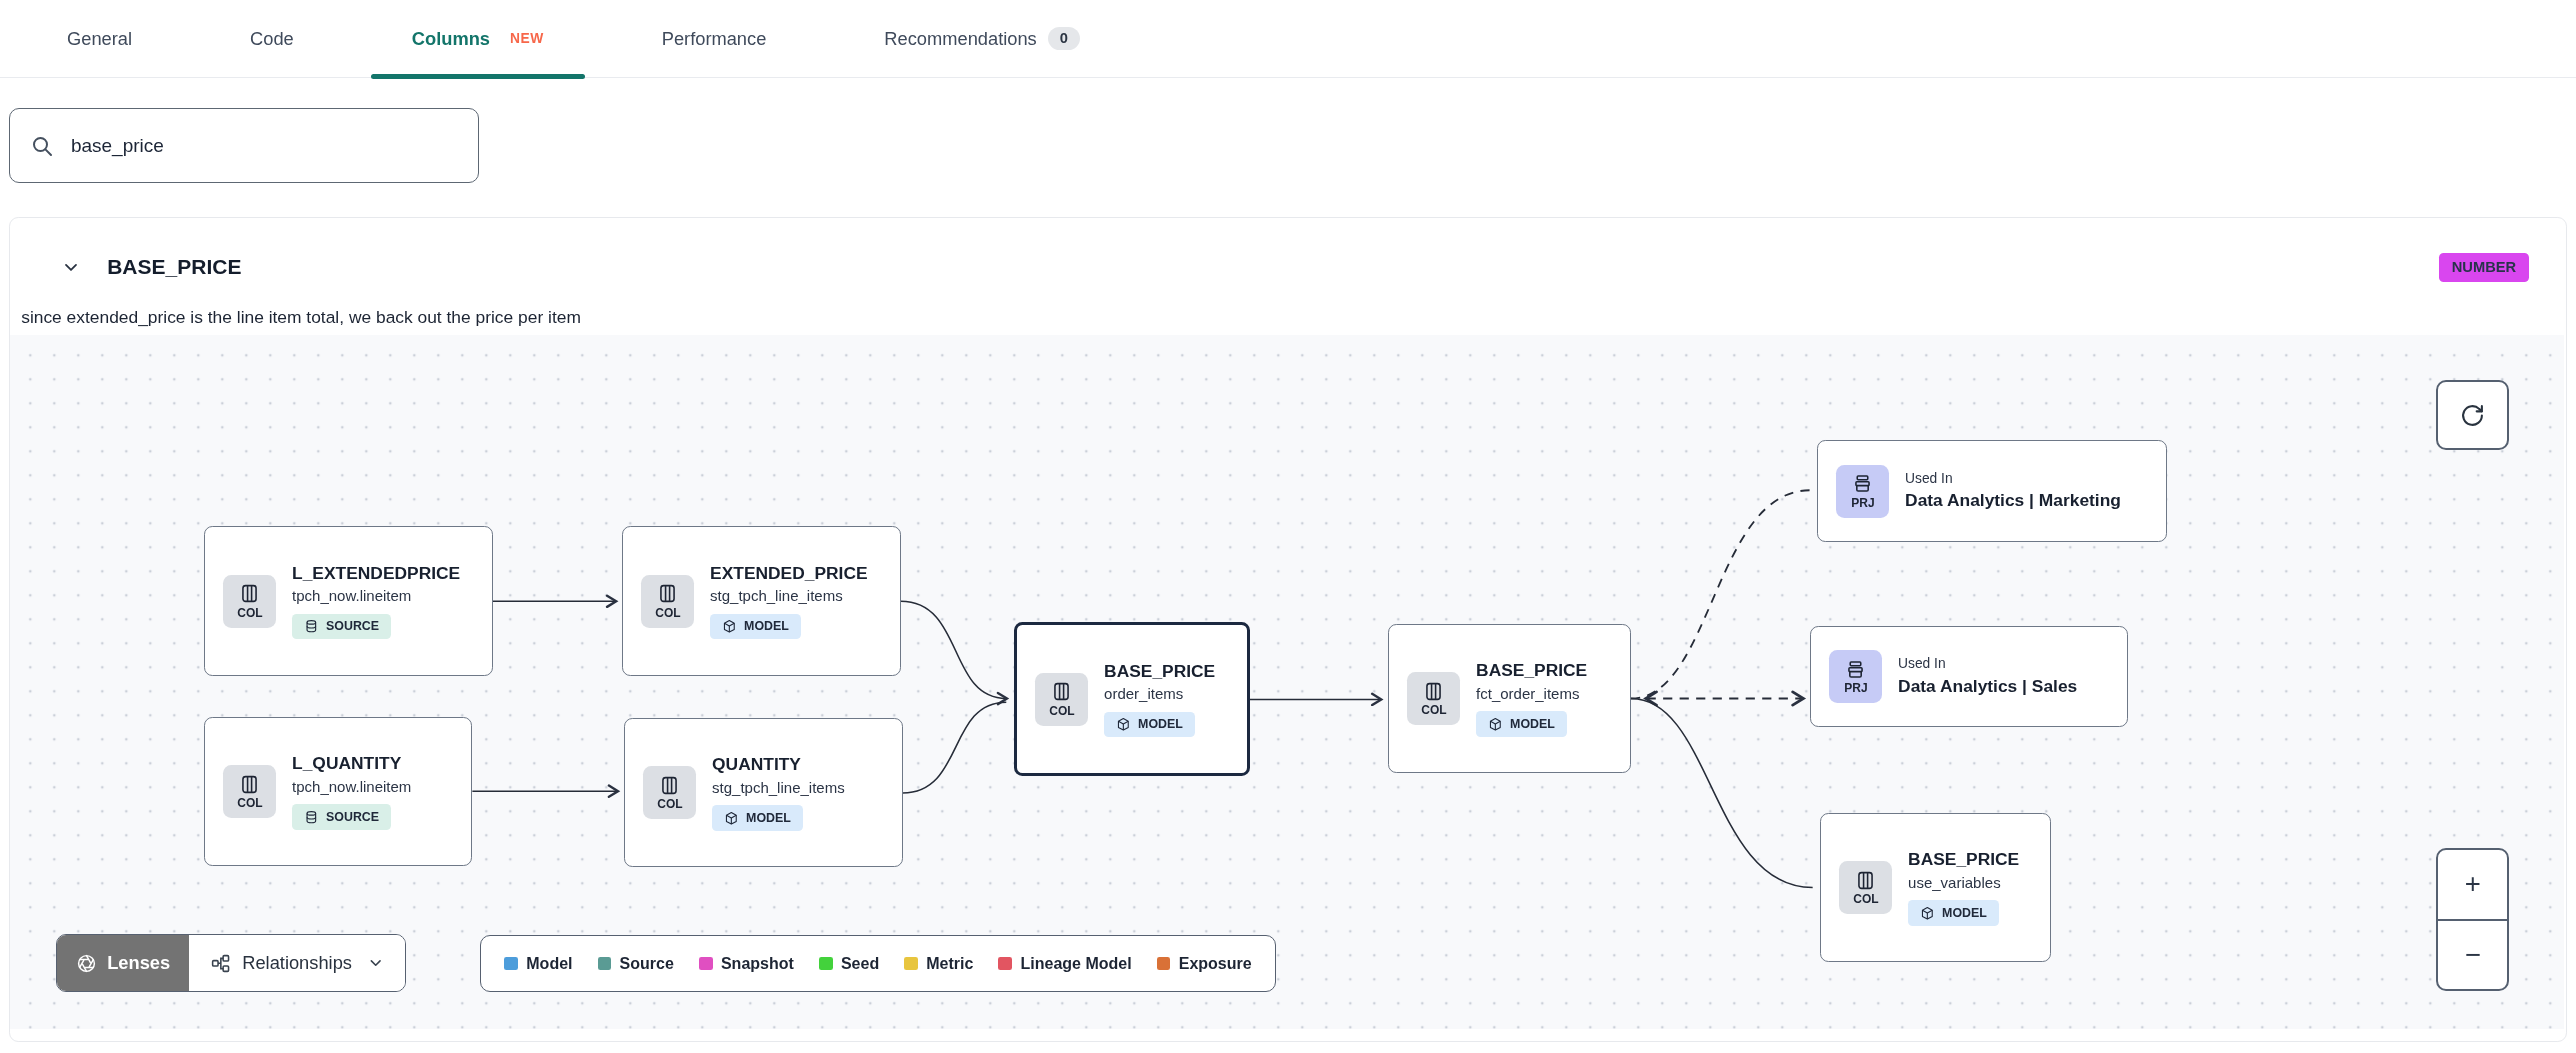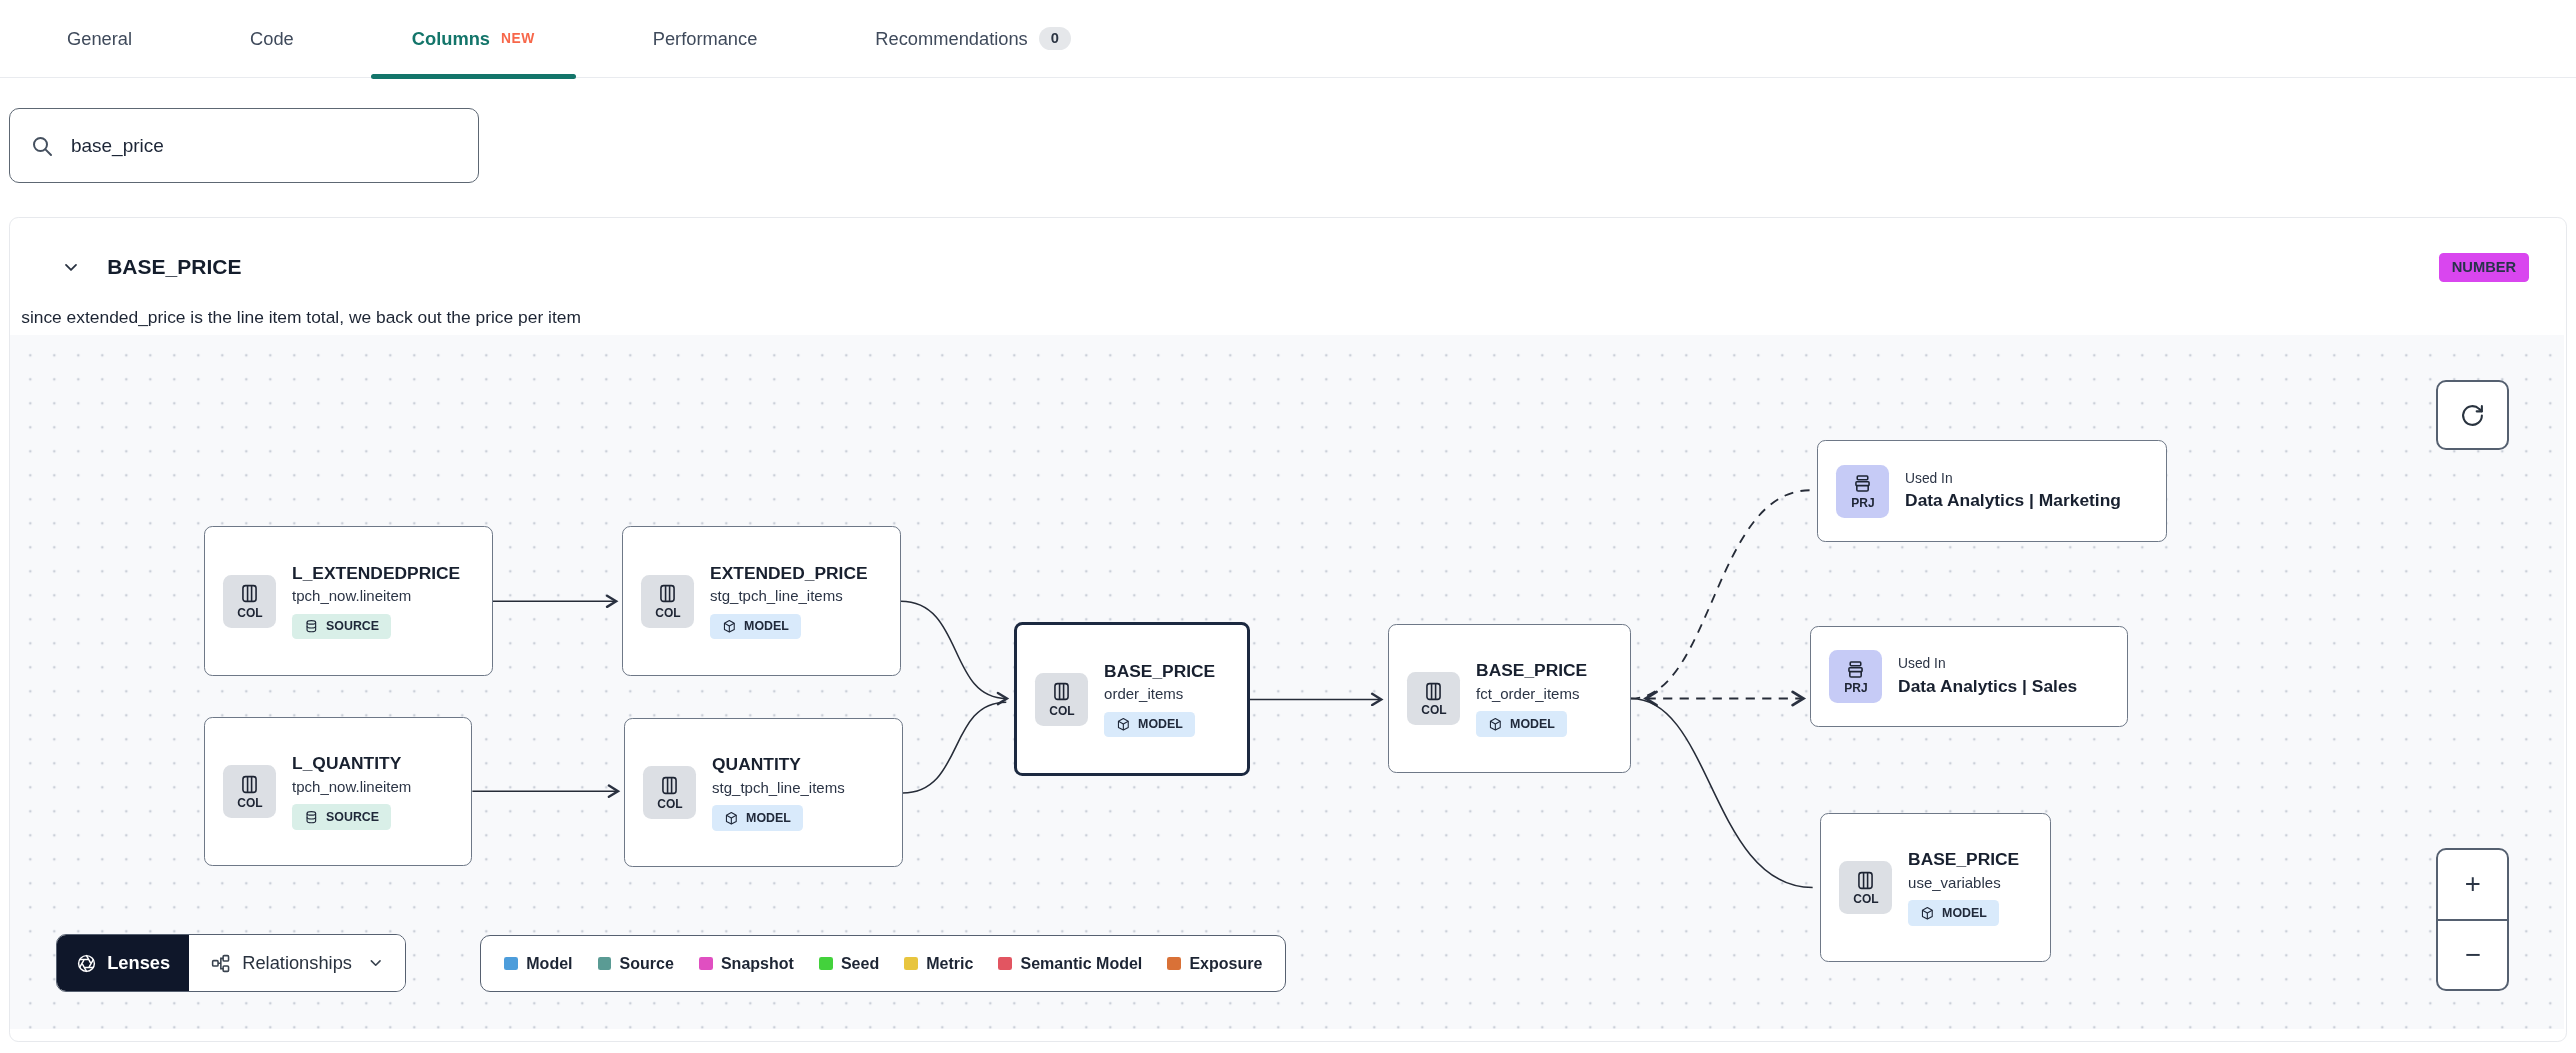--- a/index.html
+++ b/index.html
@@ -4,21 +4,21 @@
 <style>
   html,body{margin:0;padding:0;}
   body{width:2576px;height:1053px;background:#fff;font-family:"Liberation Sans",sans-serif;color:#1e2838;overflow:hidden;}
   .page{position:relative;width:2576px;height:1053px;}
 
   
   .tabbar{position:absolute;top:0;left:0;right:0;height:77px;border-bottom:1.8px solid #e9ebef;display:flex;align-items:center;padding-left:26px;gap:36px;}
   .tab{position:relative;height:100%;display:flex;align-items:center;padding:0 41px;font-size:18.3px;color:#3f4a5b;cursor:pointer;}
   .tab.active{color:#13756a;font-weight:700;}
   .tab.active::after{content:"";position:absolute;left:0;right:0;bottom:-1.8px;height:4.6px;background:#13756a;border-radius:2.8px;}
-  .tab .newbadge{margin-left:11px;font-size:13.8px;font-weight:700;color:#f7674a;letter-spacing:0.5px;}
+  .tab .newbadge{margin-left:20px;font-size:13.8px;font-weight:700;color:#f7674a;letter-spacing:0.5px;}
   .tab .countbadge{margin-left:11px;background:#e5e7ea;color:#2c3543;font-size:14.7px;font-weight:600;border-radius:916px;padding:4.6px 12px;line-height:1;}
 
   
   .search{position:absolute;left:9.2px;top:108px;width:470px;height:75px;border:1.8px solid #5d6773;border-radius:10px;display:flex;align-items:center;padding:0 20px;gap:14.7px;background:#fff;box-sizing:border-box;}
   .search svg{width:24px;height:24px;color:#45505f;flex:none;}
   .search input{border:none;outline:none;background:transparent;font-family:inherit;font-size:19px;color:#1c2536;flex:1;}
 
   
   .panel{position:absolute;left:9.2px;top:217px;width:2558px;height:825px;border:1.8px solid #e7e9ed;border-radius:9.2px;background:#fff;box-sizing:border-box;}
   .panel-head{position:absolute;top:20px;left:51px;right:37px;display:flex;align-items:center;}
@@ -53,21 +53,21 @@
   .btn-full svg{width:22px;height:22px;color:#2b3545;}
   .btn-refresh{position:absolute;left:2426px;top:45px;width:73px;height:70px;background:#fff;border:2.3px solid #556070;border-radius:10px;display:flex;align-items:center;justify-content:center;cursor:pointer;box-sizing:border-box;}
   .btn-refresh svg{width:25px;height:25px;color:#29333f;}
 
   .zoomctl{position:absolute;left:2426px;top:513px;width:73px;height:143px;background:#fff;border:2.3px solid #556070;border-radius:10px;display:flex;flex-direction:column;box-sizing:border-box;overflow:hidden;}
   .zoomctl .zbtn{flex:1;display:flex;align-items:center;justify-content:center;font-size:27.5px;color:#2b3545;cursor:pointer;}
   .zoomctl .zbtn:first-child{border-bottom:2.3px solid #556070;}
 
   
   .lens-group{position:absolute;left:46px;top:599px;height:58px;display:flex;border:1.8px solid #566070;border-radius:10px;background:#fff;overflow:hidden;box-sizing:border-box;}
-  .lens-btn{display:flex;align-items:center;gap:10px;background:#0f172a;color:#fff;padding:0 19px;font-size:18.3px;font-weight:600;cursor:pointer;}
+  .lens-btn{display:flex;align-items:center;gap:10px;background:#737373;color:#fff;padding:0 19px;font-size:18.3px;font-weight:600;cursor:pointer;}
   .lens-btn svg{width:21px;height:21px;}
   .rel-btn{display:flex;align-items:center;gap:11px;padding:0 21px;color:#29323f;font-size:18.3px;cursor:pointer;background:#fff;}
   .rel-btn svg{width:21px;height:21px;color:#39434f;}
   .rel-btn .chev2{width:17.4px;height:17.4px;margin-left:3.7px;}
 
   .legend{position:absolute;left:470px;top:600px;height:57px;display:flex;align-items:center;gap:25px;padding:0 23px;background:#fff;border:1.8px solid #566070;border-radius:10px;box-sizing:border-box;}
   .litem{display:flex;align-items:center;gap:8.3px;font-size:16px;font-weight:600;color:#1d2534;white-space:nowrap;}
   .lswatch{width:13.8px;height:13.8px;border-radius:2.3px;flex:none;}
 </style>
 </head>
@@ -411,21 +411,21 @@
         <div class="litem">
             <span class="lswatch" style="background: rgb(67, 210, 60);"></span>
             <span>Seed</span>
           </div>
         <div class="litem">
             <span class="lswatch" style="background: rgb(232, 197, 62);"></span>
             <span>Metric</span>
           </div>
         <div class="litem">
             <span class="lswatch" style="background: rgb(226, 85, 97);"></span>
-            <span>Semantic Model</span>
+            <span>Lineage Model</span>
           </div>
         <div class="litem">
             <span class="lswatch" style="background: rgb(217, 113, 55);"></span>
             <span>Exposure</span>
           </div>
       </div>
 
     </div>
   </section>
 </div>

